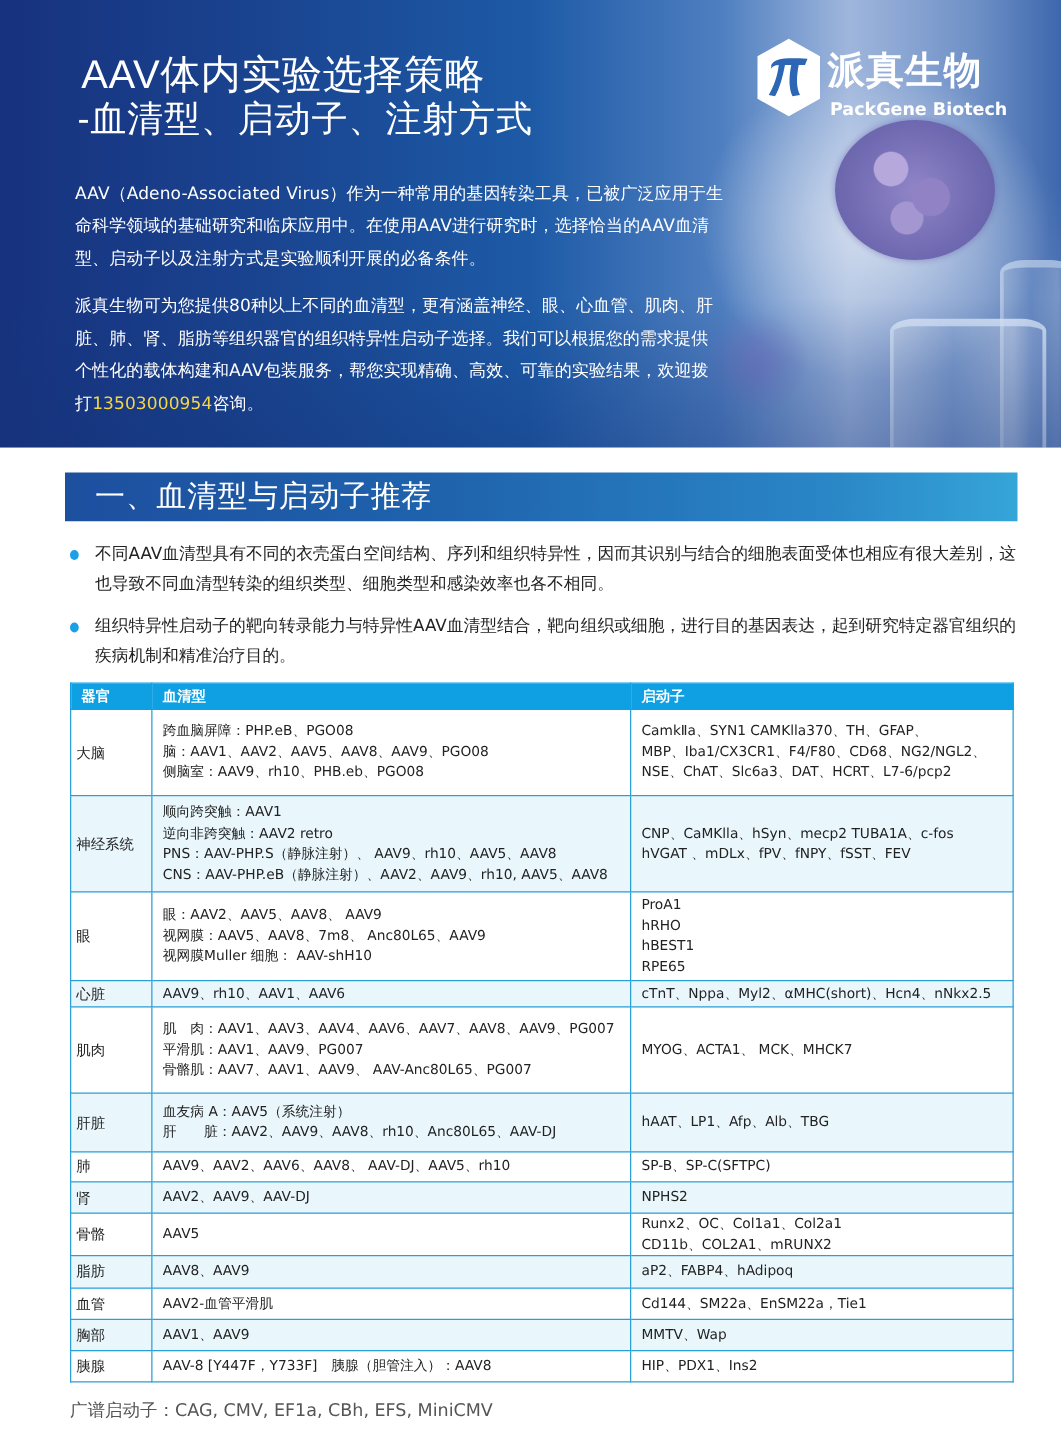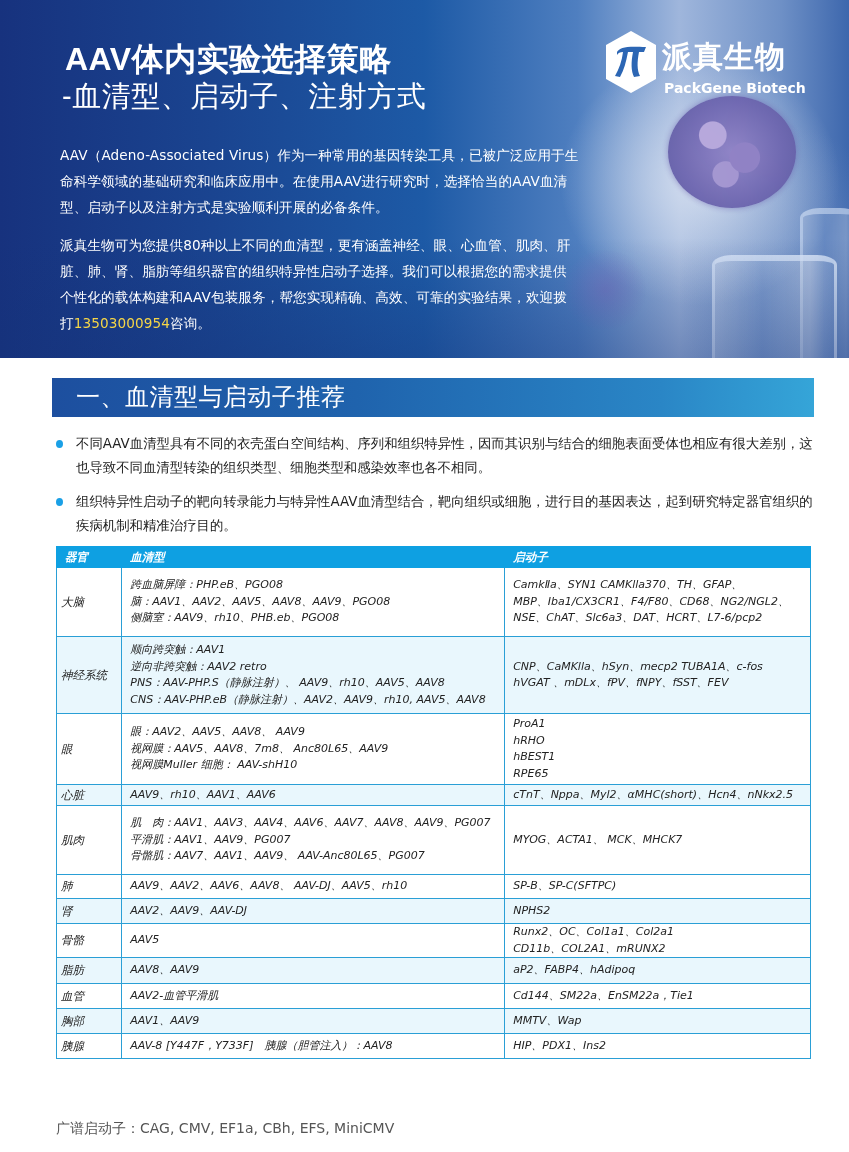--- a/index.html
+++ b/index.html
@@ -36,21 +36,21 @@
     position: absolute; border: 3px solid rgba(220,232,250,0.75); border-top-width: 6px;
     border-radius: 20px 20px 0 0 / 10px 10px 0 0;
     background: linear-gradient(90deg, rgba(255,255,255,0.25), rgba(180,205,240,0.15) 40%, rgba(255,255,255,0.35) 80%, rgba(200,220,250,0.1));
   }
   .tube.t1 { left: 712px; top: 255px; width: 125px; height: 120px; }
   .tube.t2 { left: 800px; top: 208px; width: 60px; height: 160px; opacity: 0.7; }
 
   .hero-title {
     position: absolute; left: 65px; top: 40px; color: #ffffff;
     font-family: "Liberation Sans", "DejaVu Sans", sans-serif;
-    font-size: 32px; line-height: 38px; letter-spacing: 0.5px; font-weight: bold;
+    font-size: 32px; line-height: 38px; letter-spacing: 0.5px; font-weight: normal;
   }
   .hero-subtitle {
     position: absolute; left: 62px; top: 78px; color: #ffffff;
     font-family: "Liberation Sans", "DejaVu Sans", sans-serif;
     font-size: 29px; line-height: 36px; letter-spacing: 0.5px;
   }
   .logo {
     position: absolute; left: 604px; top: 30px; width: 210px; height: 72px;
   }
   .logo-mark {
@@ -84,21 +84,21 @@
   }
 
   
   .bullets { position: absolute; left: 54px; top: 432px; width: 760px; }
   .bullet { position: relative; padding-left: 22px; font-size: 13.4px; line-height: 24px; color: #222; margin-bottom: 10px; }
   .bullet .dot { position: absolute; left: 2px; top: 8px; width: 7px; height: 8px; border-radius: 50%; background: #1aa0e6; }
 
   
   .tbl {
     position: absolute; left: 56px; top: 546px; width: 755px;
-    border-collapse: collapse; font-size: 11px; color: #222; font-style: italic;
+    border-collapse: collapse; font-size: 11px; color: #222;
   }
   .tbl th, .tbl td { border: 1px solid #2a9fd6; padding: 0 8px; vertical-align: middle; }
   .tbl th {
     background: #0ea0e2; color: #ffffff; text-align: left; font-weight: bold;
     height: 21px; font-size: 11.5px; border-color: #0ea0e2;
   }
   .tbl th + th { border-left: 1px solid #0f172a; }
   .tbl td.organ { width: 66px; padding-left: 4px; font-size: 11.5px; }
   .tbl td.serotype { width: 383px; }
   .tbl td.promoter { width: 306px; }
@@ -211,20 +211,30 @@
         <td class="organ">肌肉</td>
         <td class="serotype">
           <span class="line">肌　肉：AAV1、AAV3、AAV4、AAV6、AAV7、AAV8、AAV9、PG007</span>
           <span class="line">平滑肌：AAV1、AAV9、PG007</span>
           <span class="line">骨骼肌：AAV7、AAV1、AAV9、 AAV-Anc80L65、PG007</span>
         </td>
         <td class="promoter">
           <span class="line">MYOG、ACTA1、 MCK、MHCK7</span>
         </td>
       </tr>
+      <tr class="alt" style="height: 47px;">
+        <td class="organ">肝脏</td>
+        <td class="serotype">
+          <span class="line">血友病 A：AAV5（系统注射）</span>
+          <span class="line">肝　　脏：AAV2、AAV9、AAV8、rh10、Anc80L65、AAV-DJ</span>
+        </td>
+        <td class="promoter">
+          <span class="line">hAAT、LP1、Afp、Alb、TBG</span>
+        </td>
+      </tr>
       <tr style="height: 24px;">
         <td class="organ">肺</td>
         <td class="serotype">
           <span class="line">AAV9、AAV2、AAV6、AAV8、 AAV-DJ、AAV5、rh10</span>
         </td>
         <td class="promoter">
           <span class="line">SP-B、SP-C(SFTPC)</span>
         </td>
       </tr>
       <tr class="alt" style="height: 25px;">

